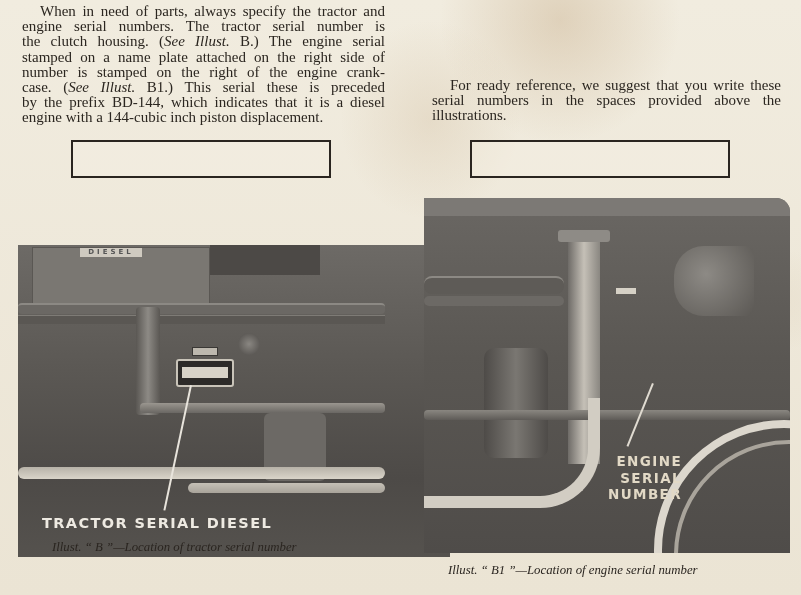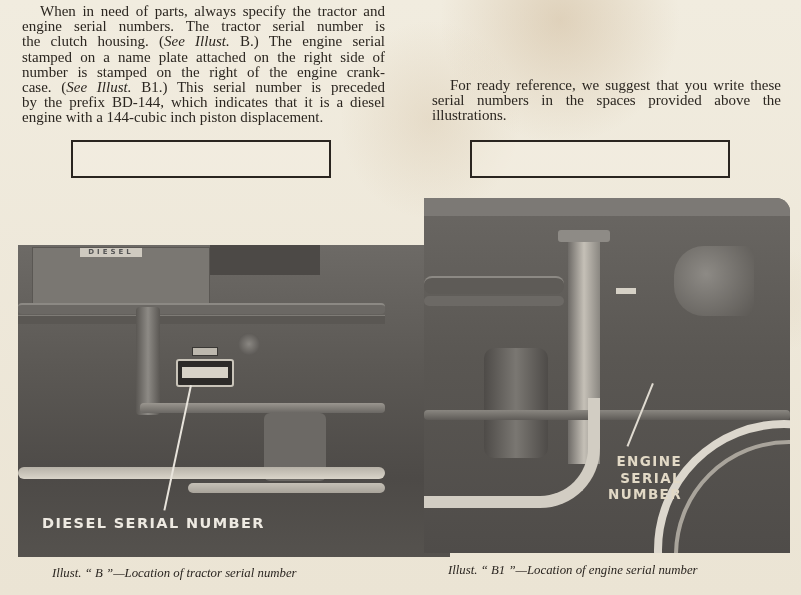--- a/index.html
+++ b/index.html
@@ -54,21 +54,21 @@
   }
   .shape { position: absolute; }
   .cap {
     position: absolute;
     font-family: "Liberation Serif", "DejaVu Serif", serif;
     font-style: italic;
     font-size: 12.8px;
     color: #2a2520;
     white-space: nowrap;
   }
-  #caption-left { left: 52px; top: 566px; }
+  #caption-left { left: 52px; top: 540px; }
   #caption-right { left: 448px; top: 563px; }
   .photo-label {
     position: absolute;
     font-family: "DejaVu Sans", "Liberation Sans", sans-serif;
     font-weight: bold;
     color: #eeeae2;
     letter-spacing: 1.4px;
     white-space: nowrap;
   }
   #label-tractor { left: 24px; top: 270px; font-size: 14.5px; }
@@ -76,21 +76,21 @@
 </style>
 </head>
 <body>
 
 <div id="para-left" class="para">
   <span class="line">When in need of parts, always specify the tractor and</span>
   <span class="line">engine serial numbers.  The tractor serial number is</span>
   <span class="line"><span>the clutch housing.  (</span><em>See Illust.</em><span> B.)   The engine serial</span></span>
   <span class="line">stamped on a name plate attached on the right side of</span>
   <span class="line">number is stamped on the right of the engine crank-</span>
-  <span class="line"><span>case. (</span><em>See Illust.</em><span> B1.)  This serial number is preceded</span></span>
+  <span class="line"><span>case. (</span><em>See Illust.</em><span> B1.)  This serial these is preceded</span></span>
   <span class="line">by the prefix BD-144, which indicates that it is a diesel</span>
   <span class="line last">engine with a 144-cubic inch piston displacement.</span>
 </div>
 
 <div id="para-right" class="para">
   <span class="line">For ready reference, we suggest that you write these</span>
   <span class="line">serial numbers in the spaces provided above the</span>
   <span class="line last">illustrations.</span>
 </div>
 
@@ -117,21 +117,21 @@
   <div class="shape" style="left:220px;top:88px;width:22px;height:22px;border-radius:50%;background:radial-gradient(circle,#8a8782,#4b4845);"></div>
 
   <div class="shape" style="left:122px;top:158px;width:245px;height:10px;background:linear-gradient(180deg,#9a968f,#6a6763);border-radius:4px;"></div>
 
   <div class="shape" style="left:246px;top:168px;width:62px;height:68px;background:#6c6965;border-radius:6px;"></div>
 
   <div class="shape" style="left:0;top:222px;width:367px;height:12px;background:linear-gradient(180deg,#b7b2a8,#d9d4c9);border-radius:6px;"></div>
   <div class="shape" style="left:170px;top:238px;width:197px;height:10px;background:linear-gradient(180deg,#c5c0b6,#a8a39a);border-radius:5px;"></div>
 
   <div class="shape" style="left:172px;top:140px;width:2px;height:128px;background:#e8e4dc;transform:rotate(12deg);transform-origin:top left;"></div>
-  <div id="label-tractor" class="photo-label">DIESEL SERIAL NUMBER</div>
+  <div id="label-tractor" class="photo-label">TRACTOR SERIAL DIESEL</div>
 </div>
 
 <div id="photo-right" class="photo">
 
   <div class="shape" style="left:0;top:0;width:366px;height:18px;background:#7c7975;"></div>
 
   <div class="shape" style="left:0;top:78px;width:140px;height:16px;background:#5e5b57;border-top:2px solid #8c8984;border-radius:8px;"></div>
   <div class="shape" style="left:0;top:98px;width:140px;height:10px;background:#6c6965;border-radius:5px;"></div>
 
   <div class="shape" style="left:144px;top:36px;width:32px;height:230px;background:linear-gradient(90deg,#6e6b67,#c5c0b7,#8a8781);"></div>

